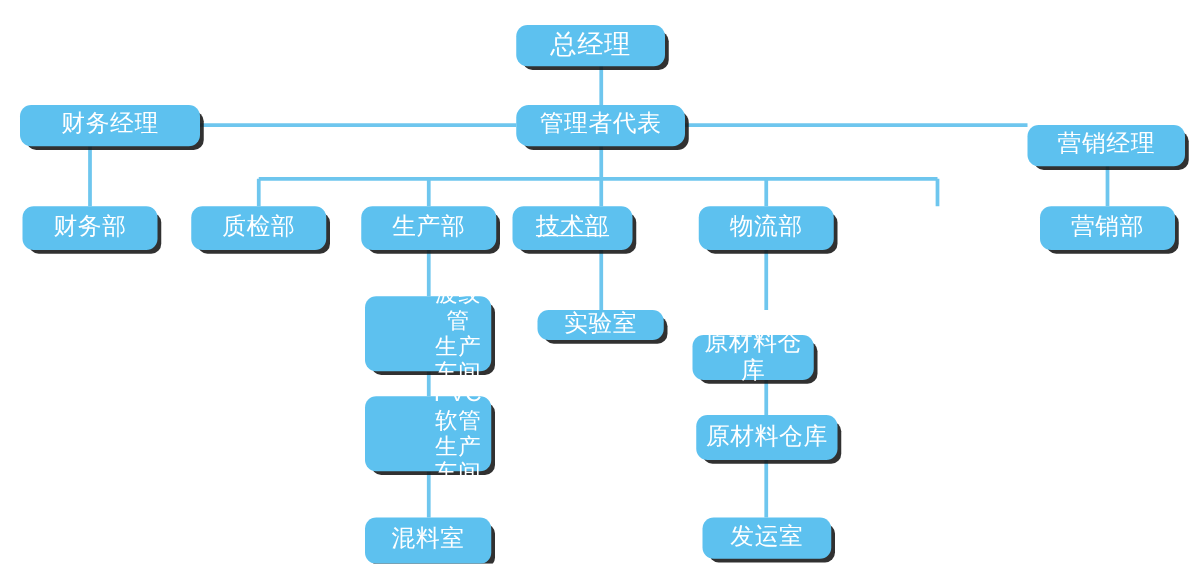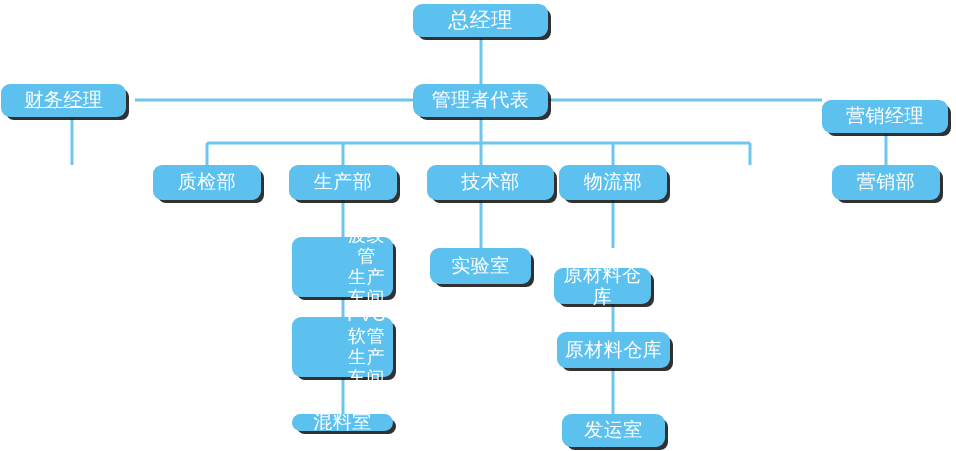--- a/index.html
+++ b/index.html
@@ -86,46 +86,49 @@
       <line x1="343" y1="377" x2="343" y2="414"></line>
 
       <line x1="481" y1="200" x2="481" y2="248"></line>
 
       <line x1="613" y1="200" x2="613" y2="248"></line>
       <line x1="613" y1="284" x2="613" y2="332"></line>
       <line x1="613" y1="368" x2="613" y2="414"></line>
     </g>
   </svg>
 
-  <div class="node size-root" style="left:413px; top:4px; width:135px; height:33px;text-align:right;">
+  <div class="node size-root" style="left:413px; top:20px; width:119px; height:33px;text-align:right;">
     <span class="node-label">总经理</span>
   </div>
 
-  <div class="node size-mgr" style="left:1px; top:84px; width:125px; height:33px;text-decoration:underline;">
+  <div class="node size-mgr" style="left:16px; top:84px; width:144px; height:33px;">
     <span class="node-label">财务经理</span>
   </div>
 
   <div class="node size-mgr" style="left:413px; top:84px; width:135px; height:33px;border-radius:10px;">
     <span class="node-label">管理者代表</span>
   </div>
 
   <div class="node size-mgr" style="left:822px; top:84px; width:126px; height:33px;margin-top:16px;">
     <span class="node-label">营销经理</span>
   </div>
 
+  <div class="node size-dept" style="left:18px; top:165px; width:108px; height:35px;">
+    <span class="node-label">财务部</span>
+  </div>
 
   <div class="node size-dept" style="left:289px; top:165px; width:108px; height:35px;">
     <span class="node-label">生产部</span>
   </div>
 
   <div class="node size-dept" style="left:153px; top:165px; width:108px; height:35px;">
     <span class="node-label">质检部</span>
   </div>
 
-  <div class="node size-dept" style="left:427px; top:165px; width:127px; height:35px;">
+  <div class="node size-dept" style="left:410px; top:165px; width:96px; height:35px;text-decoration:underline;">
     <span class="node-label">技术部</span>
   </div>
 
   <div class="node size-dept" style="left:559px; top:165px; width:108px; height:35px;">
     <span class="node-label">物流部</span>
   </div>
 
 
   <div class="node size-dept" style="left:832px; top:165px; width:108px; height:35px;">
     <span class="node-label">营销部</span>
@@ -134,25 +137,25 @@
   <div class="node size-multi" style="left:292px; top:237px; width:101px; height:60px;">
     <span class="node-label">波纹管
 生产车间</span>
   </div>
 
   <div class="node size-multi" style="left:292px; top:317px; width:101px; height:60px;">
     <span class="node-label">PVC软管
 生产车间</span>
   </div>
 
-  <div class="node size-sub" style="left:292px; top:414px; width:101px; height:17px;">
+  <div class="node size-sub" style="left:292px; top:414px; width:101px; height:37px;">
     <span class="node-label">混料室</span>
   </div>
 
-  <div class="node size-sub" style="left:430px; top:248px; width:101px; height:36px;">
+  <div class="node size-sub" style="left:430px; top:248px; width:101px; height:24px;">
     <span class="node-label">实验室</span>
   </div>
 
   <div class="node size-sub" style="left:554px; top:248px; width:97px; height:36px;margin-top:20px;">
     <span class="node-label">原材料仓库</span>
   </div>
 
   <div class="node size-sub" style="left:557px; top:332px; width:113px; height:36px;">
     <span class="node-label">原材料仓库</span>
   </div>

